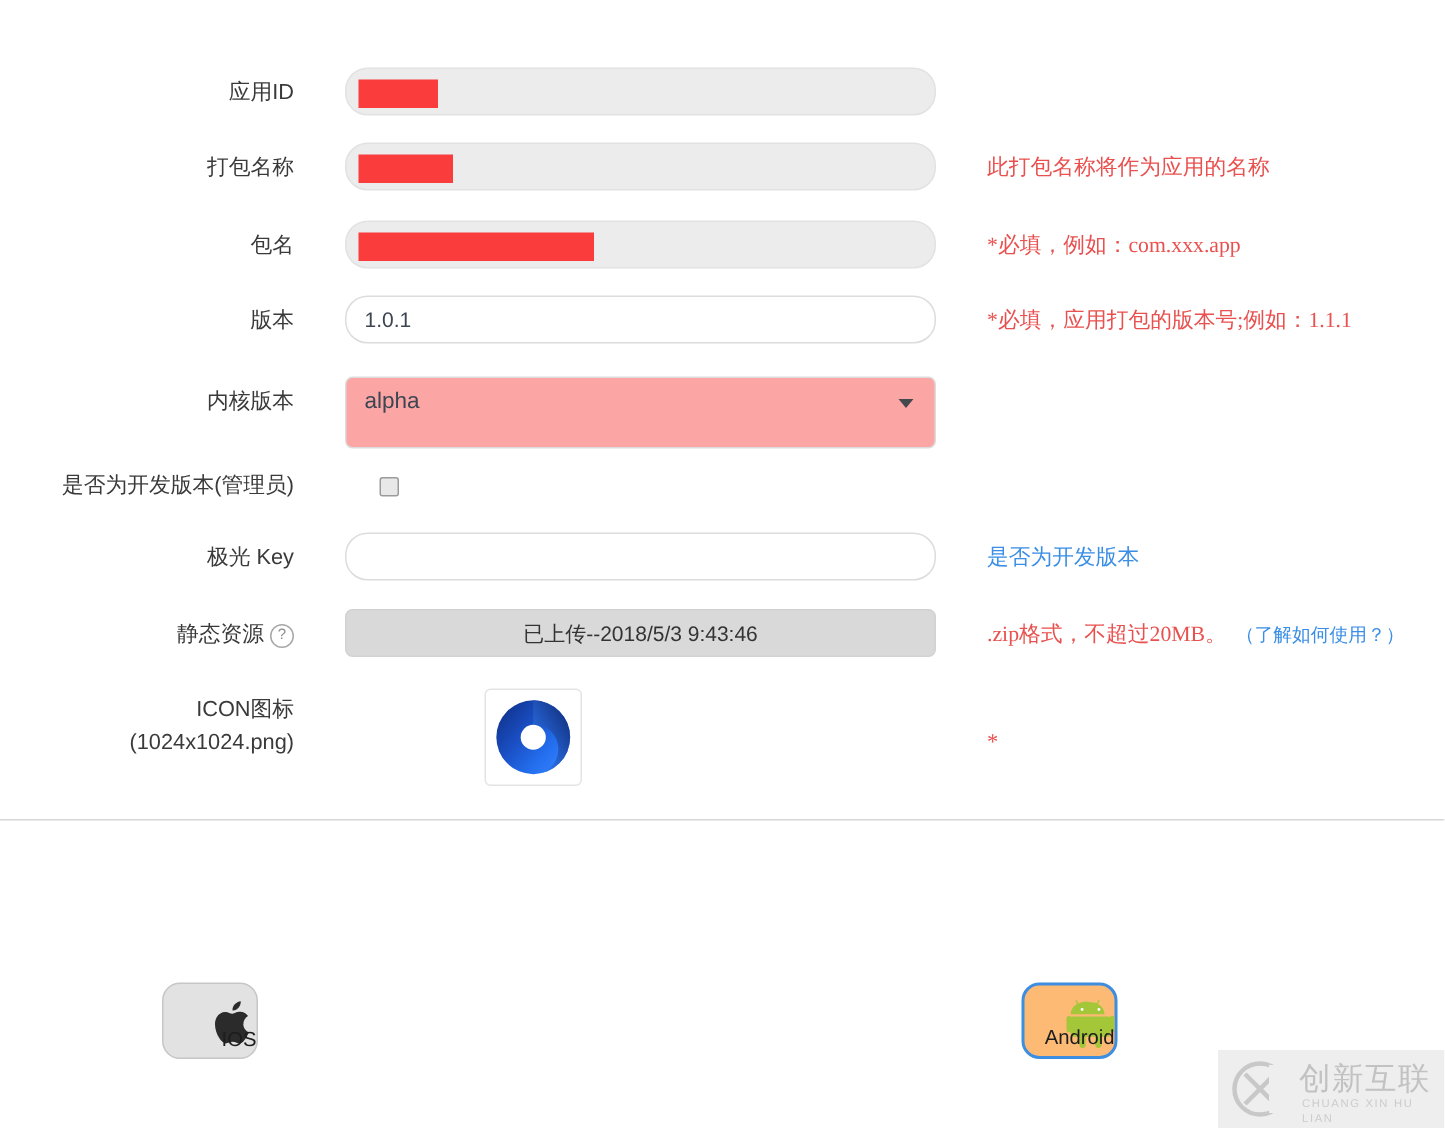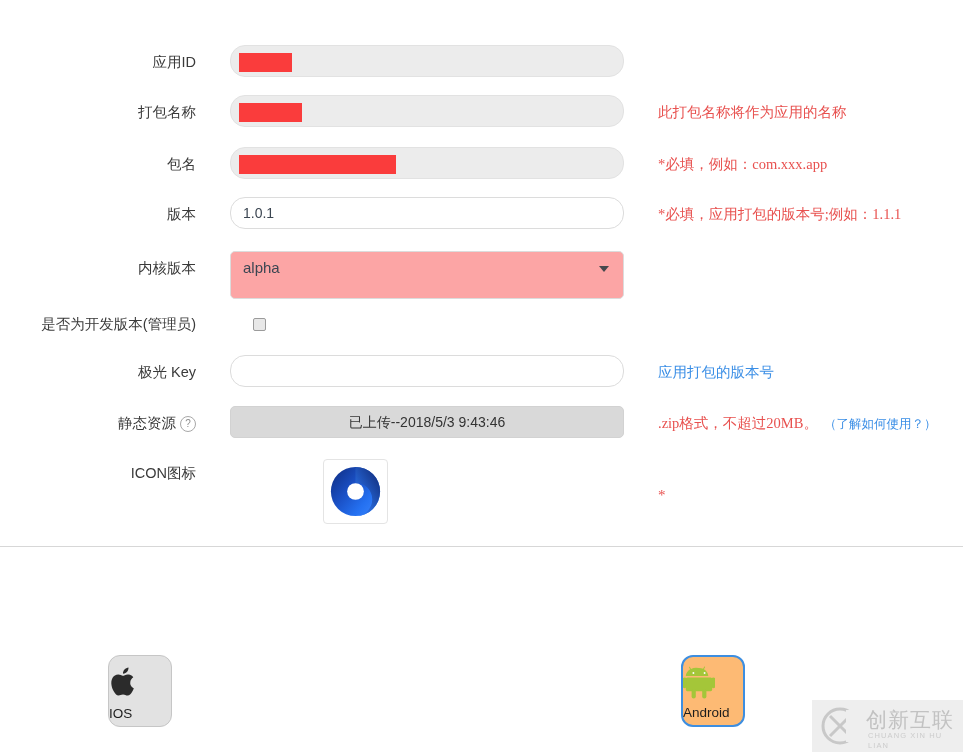--- a/index.html
+++ b/index.html
@@ -190,26 +190,26 @@
     top: 546px;
     width: 963px;
     height: 1px;
     background: #d7d7d7;
   }
 
   
   .platform-btn {
     position: absolute;
     width: 64px;
-    height: 72px;
+    height: 51px;
     box-sizing: border-box;
     background: #e2e2e2;
     border: 1px solid #c6c6c6;
     border-radius: 12px;
-    text-align: left;
+    text-align: right;
   }
   .platform-btn.selected {
     border: 2px solid #3d8ee0;
     background: #fdba74;
   }
   .platform-label {
     position: absolute;
     left: 0;
     right: 0;
     bottom: 5px;
@@ -297,32 +297,33 @@
   </div>
 
   <div class="form-row" style="top:292px;">
     <div class="row-label">是否为开发版本(管理员)</div>
     <div class="checkbox"></div>
   </div>
 
   <div class="form-row" style="top:340px;">
     <div class="row-label">极光 Key</div>
     <div class="field"></div>
-    <div class="hint blue">应用打包的版本号</div>
+    <div class="hint blue">是否为开发版本</div>
   </div>
 
   <div class="form-row" style="top:391px;">
     <div class="row-label"><span>静态资源</span><span class="help-icon">?</span></div>
     <div class="upload-btn">已上传--2018/5/3 9:43:46</div>
     <div class="hint red"><span>.zip格式，不超过20MB。</span><span class="sub-link">（了解如何使用？）</span></div>
   </div>
 
   <div class="form-row" style="top:455px;height:56px;">
     <div class="row-label two-line">
       <div>ICON图标</div>
+      <div>(1024x1024.png)</div>
     </div>
     <div class="hint asterisk" style="top:8px;">*</div>
   </div>
 
   <div class="icon-box">
     <svg width="63" height="63" viewBox="0 0 64 64">
       <defs>
         <linearGradient id="ringGrad" x1="0" y1="0.1" x2="1" y2="0.95">
           <stop offset="0%" stop-color="#0f2f85"></stop>
           <stop offset="38%" stop-color="#1a4fc4"></stop>

